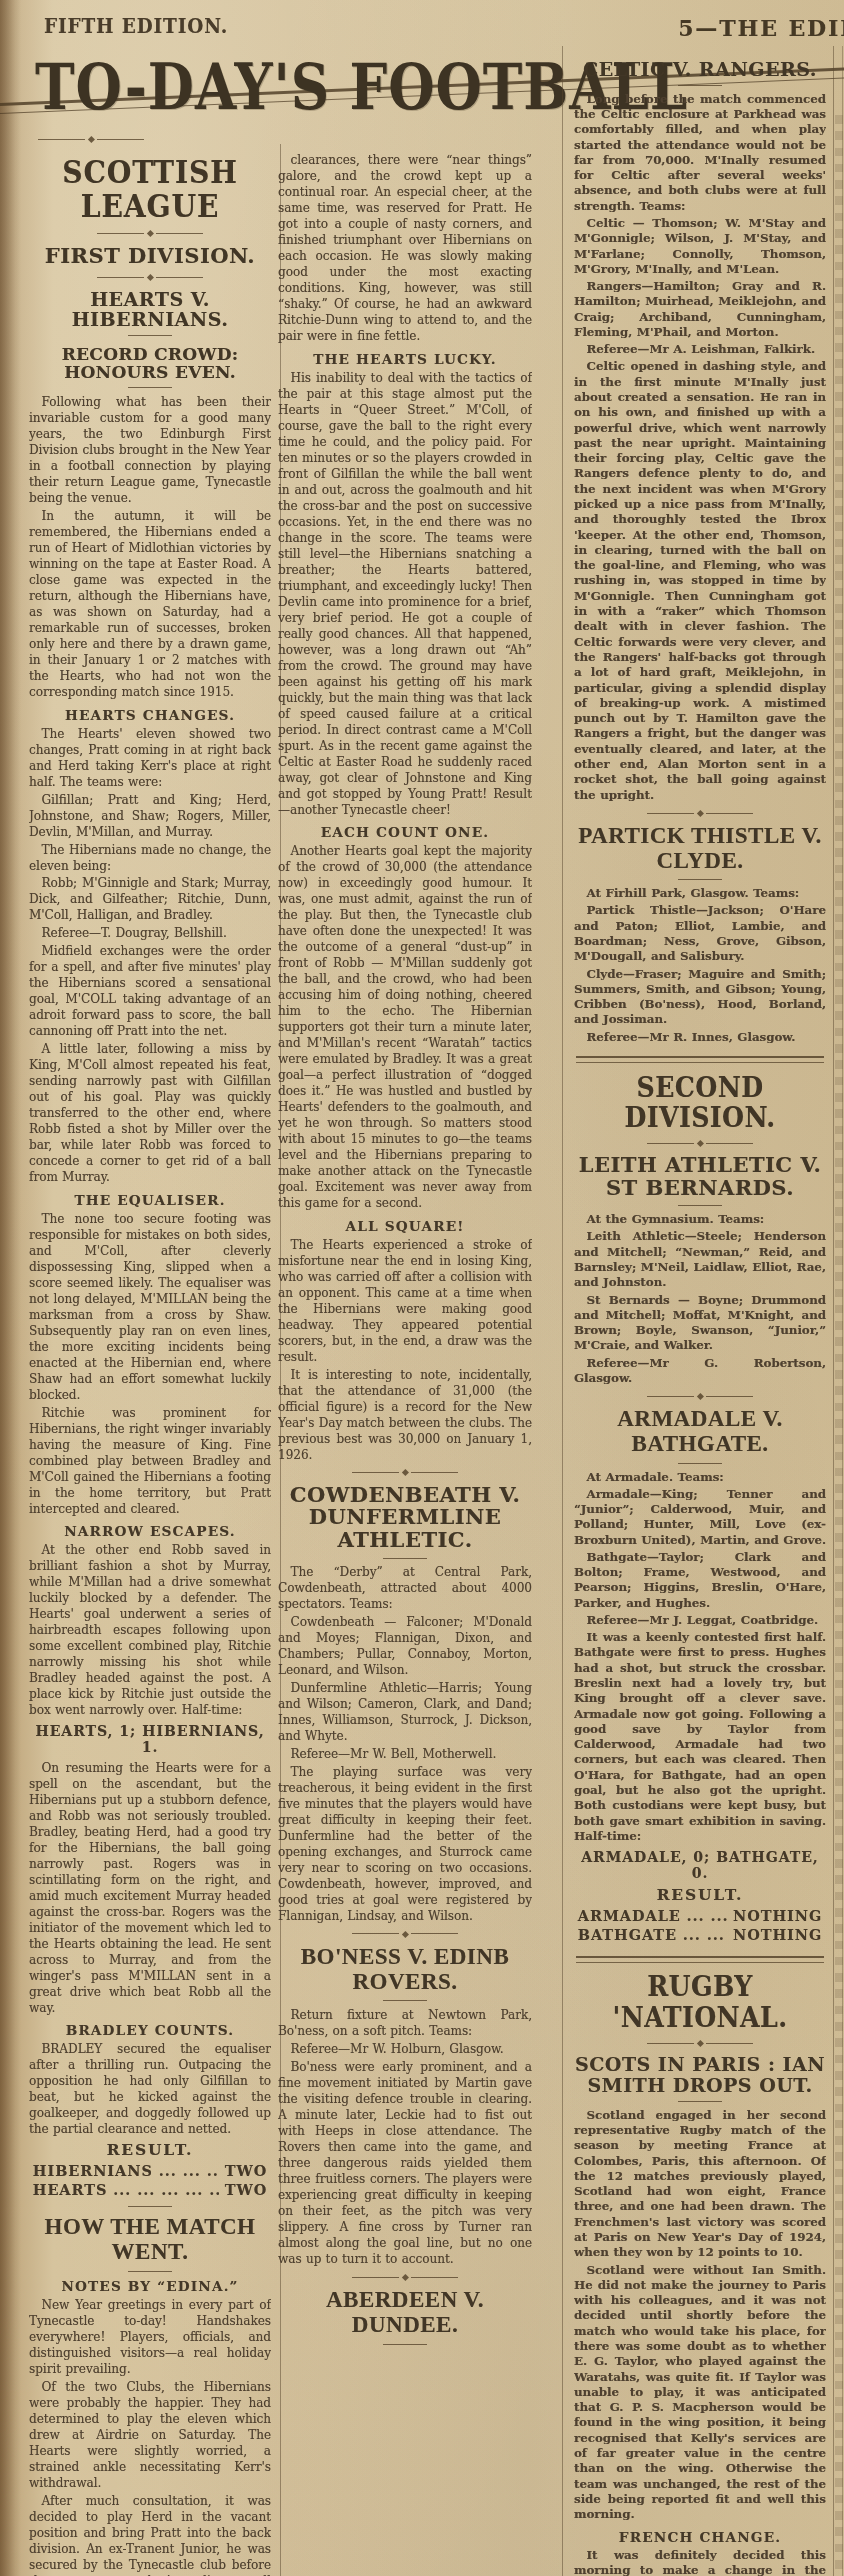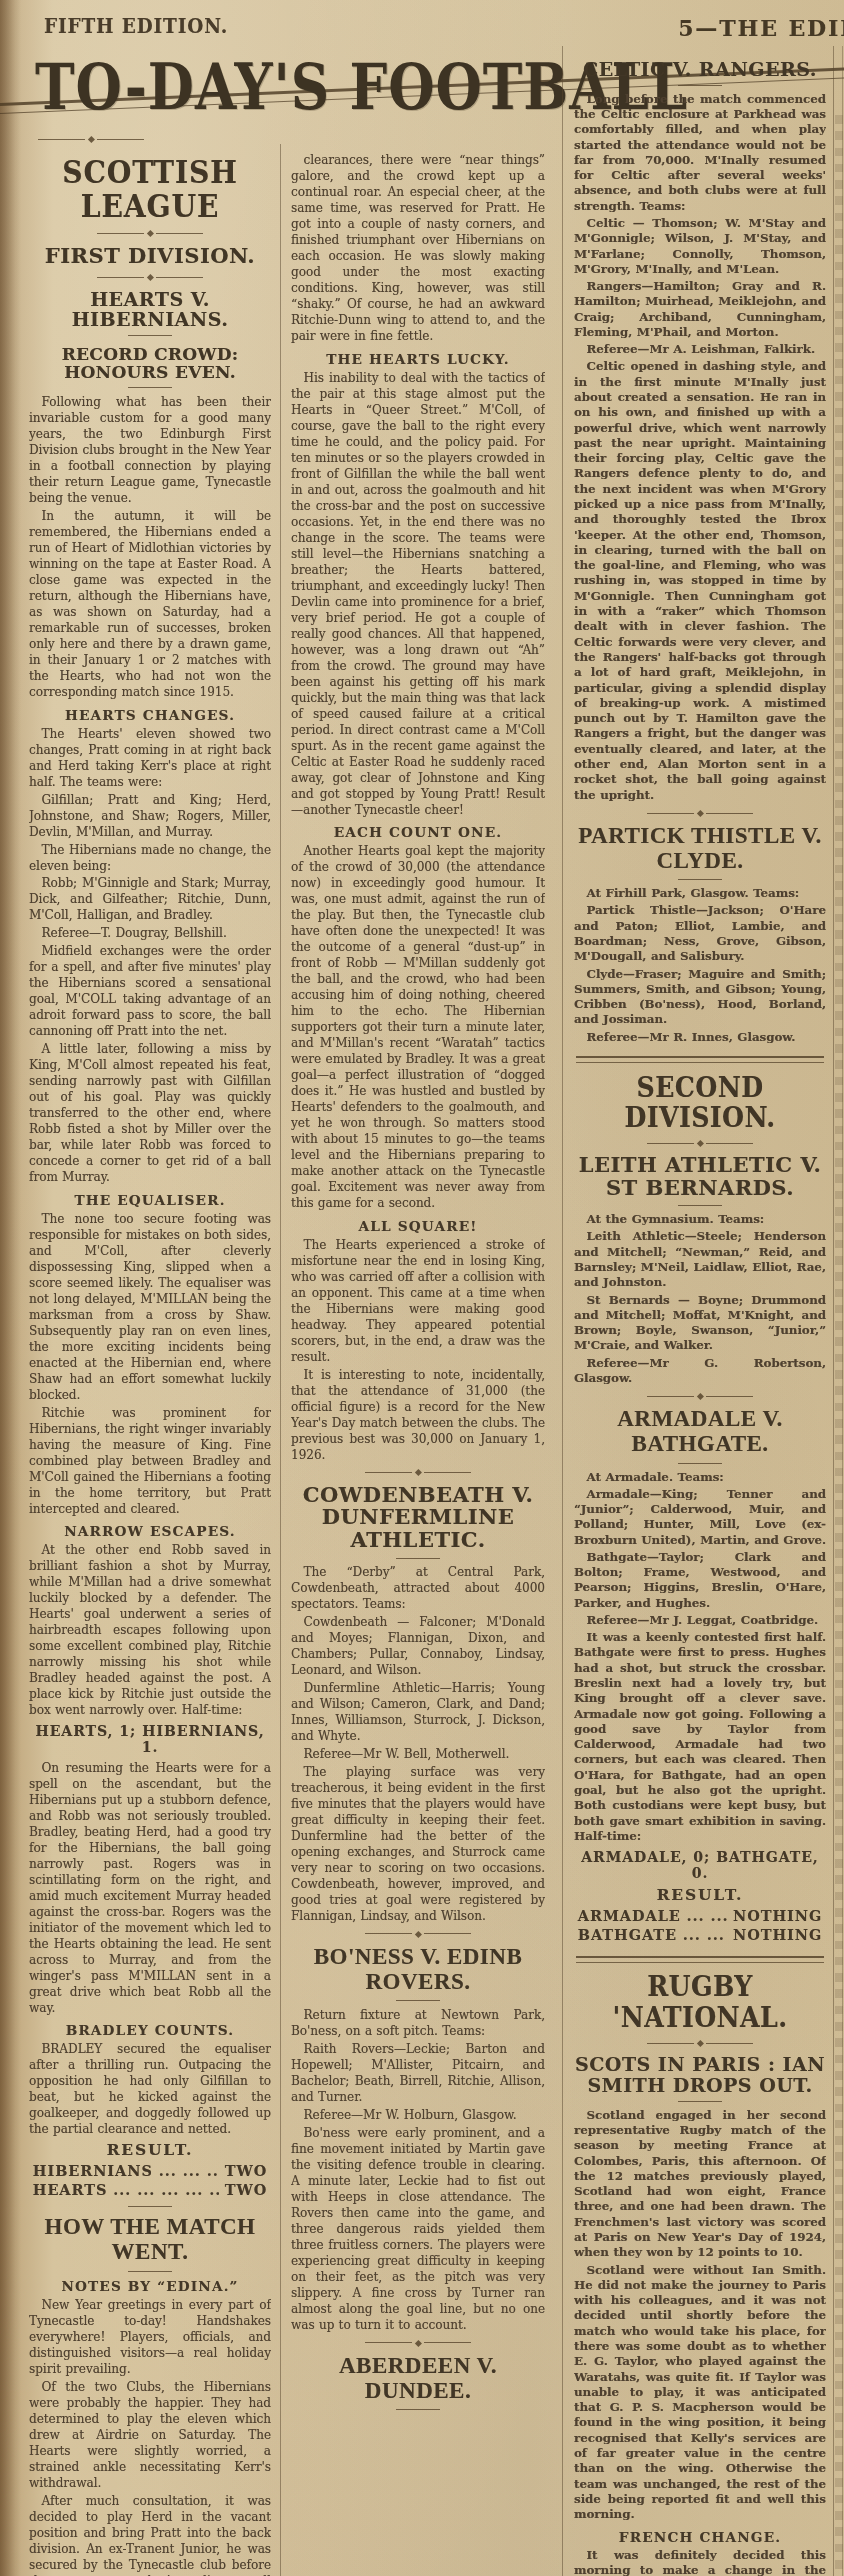--- a/index.html
+++ b/index.html
@@ -27,21 +27,21 @@
     letter-spacing:1.9px;color:#453925;white-space:nowrap;}
   .toprule{position:absolute;left:-9.6px;top:85px;width:874px;height:6.7px;
     border-top:3.4px solid rgba(75,58,35,.8);border-bottom:1.4px solid rgba(75,58,35,.7);
     transform:rotate(-2.4deg);}
   .mast{position:absolute;left:35px;top:50px;font-weight:bold;font-size:56px;
     color:#3d3323;letter-spacing:1px;white-space:nowrap;transform:scaleY(1.12) scaleX(.95);
     transform-origin:left top;text-shadow:1px 1px 0 rgba(60,48,28,.25);}
   .mastorn{position:absolute;left:38px;top:129px;width:354px;}
   .col{position:absolute;overflow:hidden;}
   .c1{left:29px;top:146px;width:242px;height:2430px;}
-  .c2{left:291px;top:152px;width:254px;height:2424px;}
+  .c2{left:278px;top:152px;width:254px;height:2424px;}
   .c3{left:574px;top:50px;width:252px;height:2526px;}
   .p{font-size:12px;line-height:16px;text-align:justify;text-indent:12.5px;
     margin:0 0 1.9px;word-spacing:0.5px;}
   .c3 .p{font-size:11.8px;line-height:15.3px;font-weight:bold;}
   .hd{text-align:center;font-weight:bold;color:#413626;margin:8.6px 0 2.9px;line-height:1.08;}
   .h34{font-size:32px;letter-spacing:1px;transform:scaleX(.88);}
   .h30{font-size:28px;letter-spacing:0.5px;transform:scaleX(.9);}
   .h26{font-size:23px;letter-spacing:0.5px;font-family:Liberation Serif, serif;}
   .h24{font-size:21px;letter-spacing:0.5px;}
   .h20{font-size:19px;letter-spacing:0.5px;}
@@ -141,31 +141,30 @@
     <p class="p">Another Hearts goal kept the majority of the crowd of 30,000 (the attendance now) in exceedingly good humour. It was, one must admit, against the run of the play. But then, the Tynecastle club have often done the unexpected! It was the outcome of a general “dust-up” in front of Robb — M'Millan suddenly got the ball, and the crowd, who had been accusing him of doing nothing, cheered him to the echo. The Hibernian supporters got their turn a minute later, and M'Millan's recent “Waratah” tactics were emulated by Bradley. It was a great goal—a perfect illustration of “dogged does it.” He was hustled and bustled by Hearts' defenders to the goalmouth, and yet he won through. So matters stood with about 15 minutes to go—the teams level and the Hibernians preparing to make another attack on the Tynecastle goal. Excitement was never away from this game for a second.</p>
     <div class="sh">ALL SQUARE!</div>
     <p class="p">The Hearts experienced a stroke of misfortune near the end in losing King, who was carried off after a collision with an opponent. This came at a time when the Hibernians were making good headway. They appeared potential scorers, but, in the end, a draw was the result.</p>
     <p class="p">It is interesting to note, incidentally, that the attendance of 31,000 (the official figure) is a record for the New Year's Day match between the clubs. The previous best was 30,000 on January 1, 1926.</p>
     <div class="orn">
         <span class="dm"></span>
       </div>
     <div class="hd h24">COWDENBEATH V. DUNFERMLINE ATHLETIC.</div>
     <div class="dash"></div>
     <p class="p">The “Derby” at Central Park, Cowdenbeath, attracted about 4000 spectators. Teams:</p>
-    <p class="p">Cowdenbeath — Falconer; M'Donald and Moyes; Flannigan, Dixon, and Chambers; Pullar, Connaboy, Lindsay, Leonard, and Wilson.</p>
+    <p class="p">Cowdenbeath — Falconer; M'Donald and Moyes; Flannigan, Dixon, and Chambers; Pullar, Connaboy, Morton, Leonard, and Wilson.</p>
     <p class="p">Dunfermline Athletic—Harris; Young and Wilson; Cameron, Clark, and Dand; Innes, Williamson, Sturrock, J. Dickson, and Whyte.</p>
     <p class="p">Referee—Mr W. Bell, Motherwell.</p>
     <p class="p">The playing surface was very treacherous, it being evident in the first five minutes that the players would have great difficulty in keeping their feet. Dunfermline had the better of the opening exchanges, and Sturrock came very near to scoring on two occasions. Cowdenbeath, however, improved, and good tries at goal were registered by Flannigan, Lindsay, and Wilson.</p>
     <div class="orn">
         <span class="dm"></span>
       </div>
     <div class="hd h26">BO'NESS V. EDINB ROVERS.</div>
     <div class="dash"></div>
     <p class="p">Return fixture at Newtown Park, Bo'ness, on a soft pitch. Teams:</p>
-    <p class="p">Raith Rovers—Leckie; Barton and Hopewell; M'Allister, Pitcairn, and Bachelor; Beath, Birrell, Ritchie, Allison, and Turner.</p>
     <p class="p">Referee—Mr W. Holburn, Glasgow.</p>
     <p class="p">Bo'ness were early prominent, and a fine movement initiated by Martin gave the visiting defence trouble in clearing. A minute later, Leckie had to fist out with Heeps in close attendance. The Rovers then came into the game, and three dangerous raids yielded them three fruitless corners. The players were experiencing great difficulty in keeping on their feet, as the pitch was very slippery. A fine cross by Turner ran almost along the goal line, but no one was up to turn it to account.</p>
     <div class="orn">
         <span class="dm"></span>
       </div>
     <div class="hd h26">ABERDEEN V. DUNDEE.</div>
     <div class="dash"></div>
 
   </div>
 

